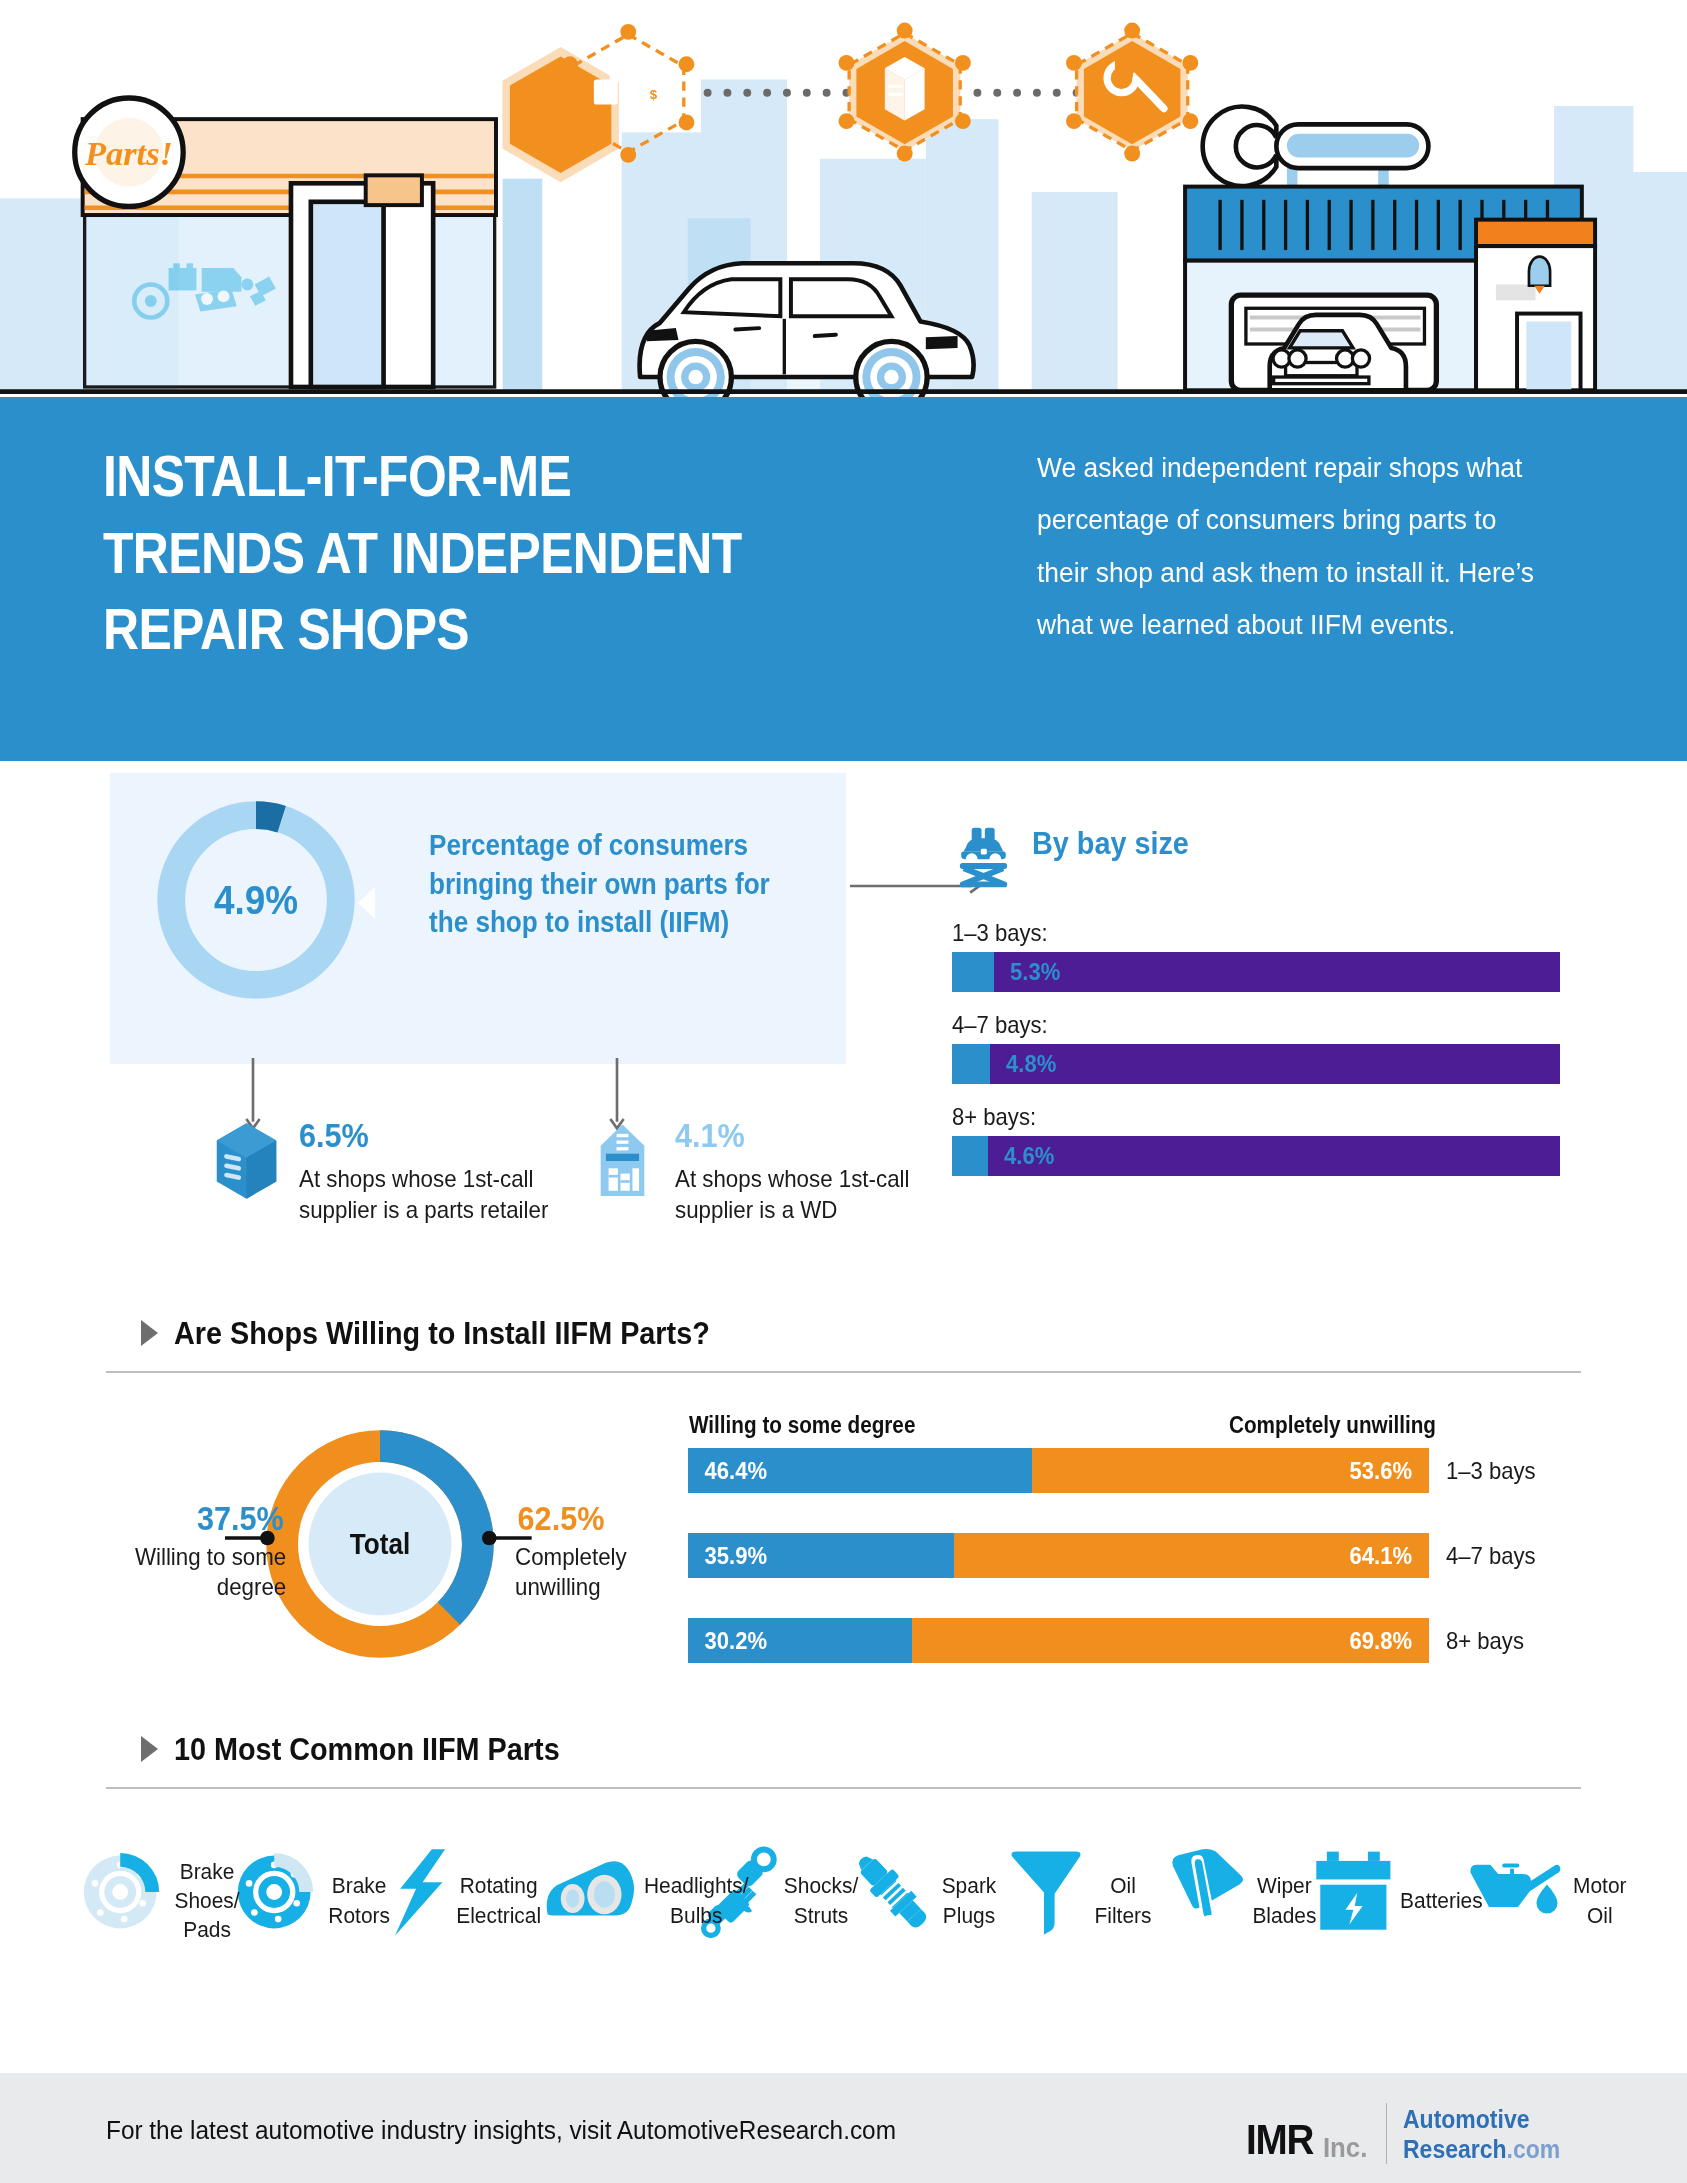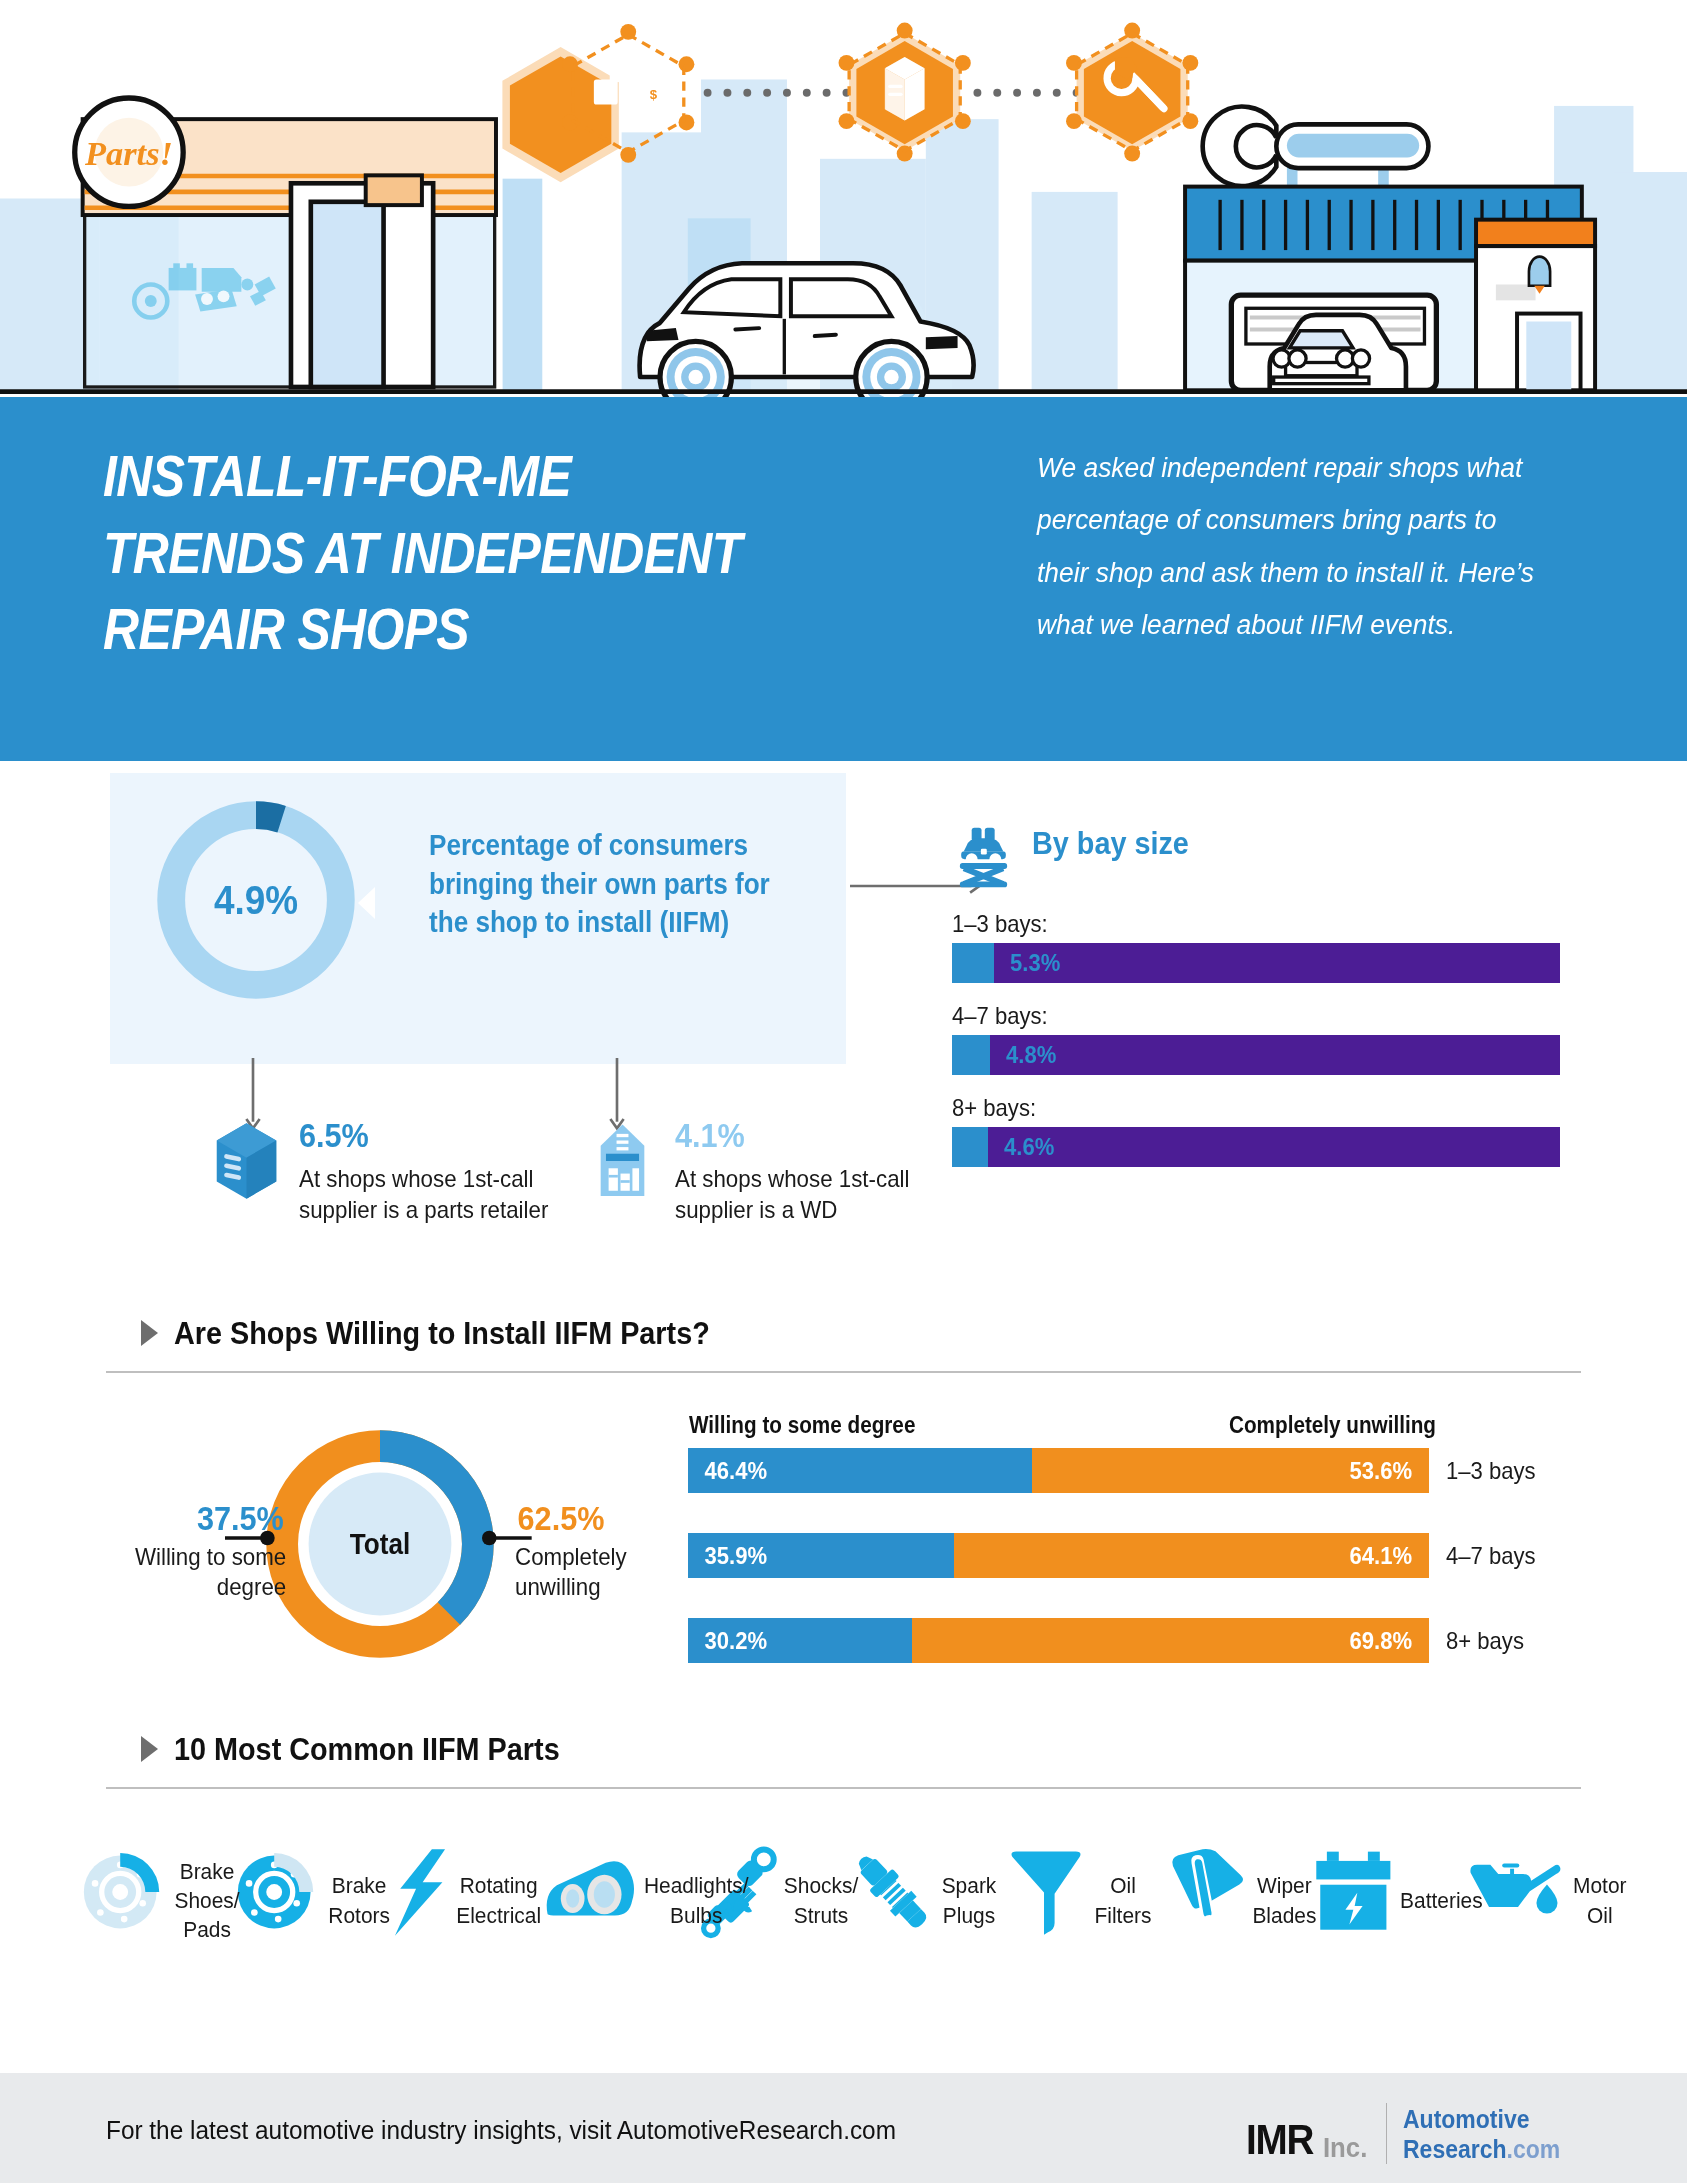--- a/index.html
+++ b/index.html
@@ -15,21 +15,20 @@
   .hero {
     position: absolute; left: 0; top: 0; width: 1687px; height: 397px;
     background: #ffffff; overflow: hidden;
   }
   .hero svg { display: block; }
 
   
   .titleband {
     position: absolute; left: 0; top: 397px; width: 1687px; height: 364px;
     background: #2b8fcc;
-    font-style: italic;
   }
   .title {
     position: absolute; left: 103px; top: 41px; width: 873px;
     color: #ffffff;
     font-family: "Liberation Sans Narrow","Liberation Sans", sans-serif;
     font-weight: 700;
     font-size: 58px;
     line-height: 1.32;
     letter-spacing: -0.7px;
     text-transform: uppercase;
@@ -82,21 +81,21 @@
 
   
   .baysize { position: absolute; left: 952px; top: 825px; width: 622px; }
   .baysize-head { display: flex; gap: 17px; height: 69px; }
   .baysize-title {
     color: #2b8fcc;
     font-family: "Liberation Sans Narrow","Liberation Sans", sans-serif;
     font-weight: 700; font-size: 32px;
     transform: scaleX(0.9); transform-origin: left center;
   }
-  .bay-rows { margin-top: 16px; width: 608px; }
+  .bay-rows { margin-top: 25px; width: 608px; }
   .bay-row { margin-bottom: 18.5px; }
   .bay-label {
     font-family: "Liberation Sans Narrow","Liberation Sans", sans-serif;
     font-size: 24px; color: #1a1a1a; margin-bottom: 5.3px;
     transform: scaleX(0.92); transform-origin: left center; display: inline-block;
   }
   .bay-track {
     position: relative; height: 40px; background: #4c1d95; width: 608px;
   }
   .bay-fill { position: absolute; left: 0; top: 0; height: 40px; background: #2b8fcc; }

